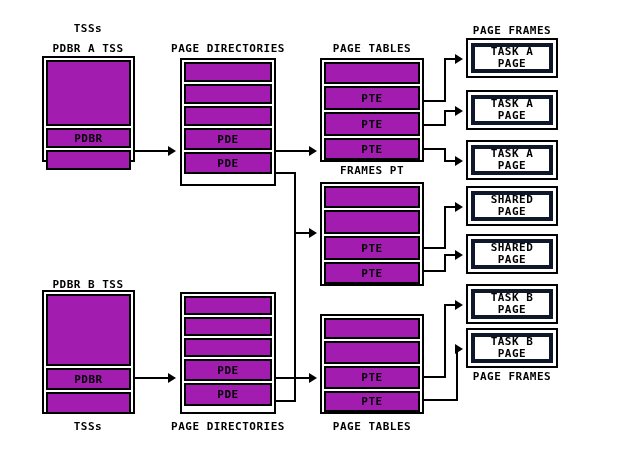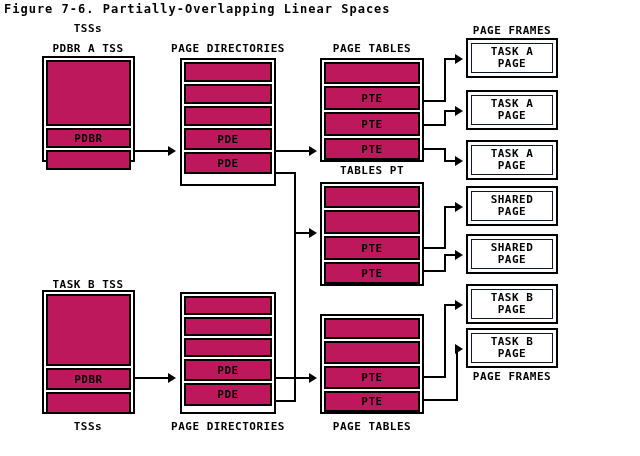--- a/index.html
+++ b/index.html
@@ -13,61 +13,60 @@
   
   .txt{position:absolute;white-space:pre;font-weight:bold;letter-spacing:0.5px;}
   .title{font-size:12px;left:4px;top:2px;letter-spacing:1px;}
   .colhead{font-size:11px;}
   .ctr{transform:translateX(-50%);text-align:right;}
 
   
   
   .stack{position:absolute;border:2px solid #000;background:#fff;
          box-sizing:border-box;padding:2px;}
-  .cell{position:relative;border:2px solid #000;background:#be185d;
+  .cell{position:relative;border:2px solid #000;background:#a21caf;
         box-sizing:border-box;display:flex;align-items:center;
         justify-content:center;font-size:11px;font-weight:bold;
         letter-spacing:.5px;}
   .cell + .cell{margin-top:2px;}
 
   
   .frame{position:absolute;border:2px solid #000;background:#fff;
          box-sizing:border-box;padding:3px;}
-  .frame-inner{border:1px solid #0f172a;height:100%;box-sizing:border-box;
+  .frame-inner{border:4px solid #0f172a;height:100%;box-sizing:border-box;
         display:flex;flex-direction:column;align-items:center;
         justify-content:center;font-size:11px;font-weight:bold;
         line-height:12px;letter-spacing:.5px;}
 
   
   .hline{position:absolute;height:2px;background:#000;}
   .vline{position:absolute;width:2px;background:#000;}
   .arrow{position:absolute;width:0;height:0;
          border-top:5px solid transparent;border-bottom:5px solid transparent;
          border-left:8px solid #000;}
 </style>
 </head>
 <body>
 
 <div id="stage">
 
-  <div class="txt title">Figure 7-6. Partially-Overlapping Linear Spaces</div>
 
   <div class="txt colhead ctr" style="left:88px;top:22px;">TSSs</div>
 
   <div class="txt colhead ctr" style="left:88px;top:42px;">PDBR A TSS</div>
 
   <div class="txt colhead ctr" style="left:228px;top:42px;">PAGE DIRECTORIES</div>
 
   <div class="txt colhead ctr" style="left:372px;top:42px;">PAGE TABLES</div>
 
   <div class="txt colhead ctr" style="left:512px;top:24px;">PAGE FRAMES</div>
 
-  <div class="txt colhead ctr" style="left:372px;top:164px;">TABLES PT</div>
-
-  <div class="txt colhead ctr" style="left:88px;top:278px;">TASK B TSS</div>
+  <div class="txt colhead ctr" style="left:372px;top:164px;">FRAMES PT</div>
+
+  <div class="txt colhead ctr" style="left:88px;top:278px;">PDBR B TSS</div>
 
   <div class="txt colhead ctr" style="left:512px;top:370px;">PAGE FRAMES</div>
 
   <div class="txt colhead ctr" style="left:88px;top:420px;">TSSs</div>
 
   <div class="txt colhead ctr" style="left:228px;top:420px;">PAGE DIRECTORIES</div>
 
   <div class="txt colhead ctr" style="left:372px;top:420px;">PAGE TABLES</div>
 
   <div class="stack" style="left:42px;top:56px;width:93px;height:106px;">

